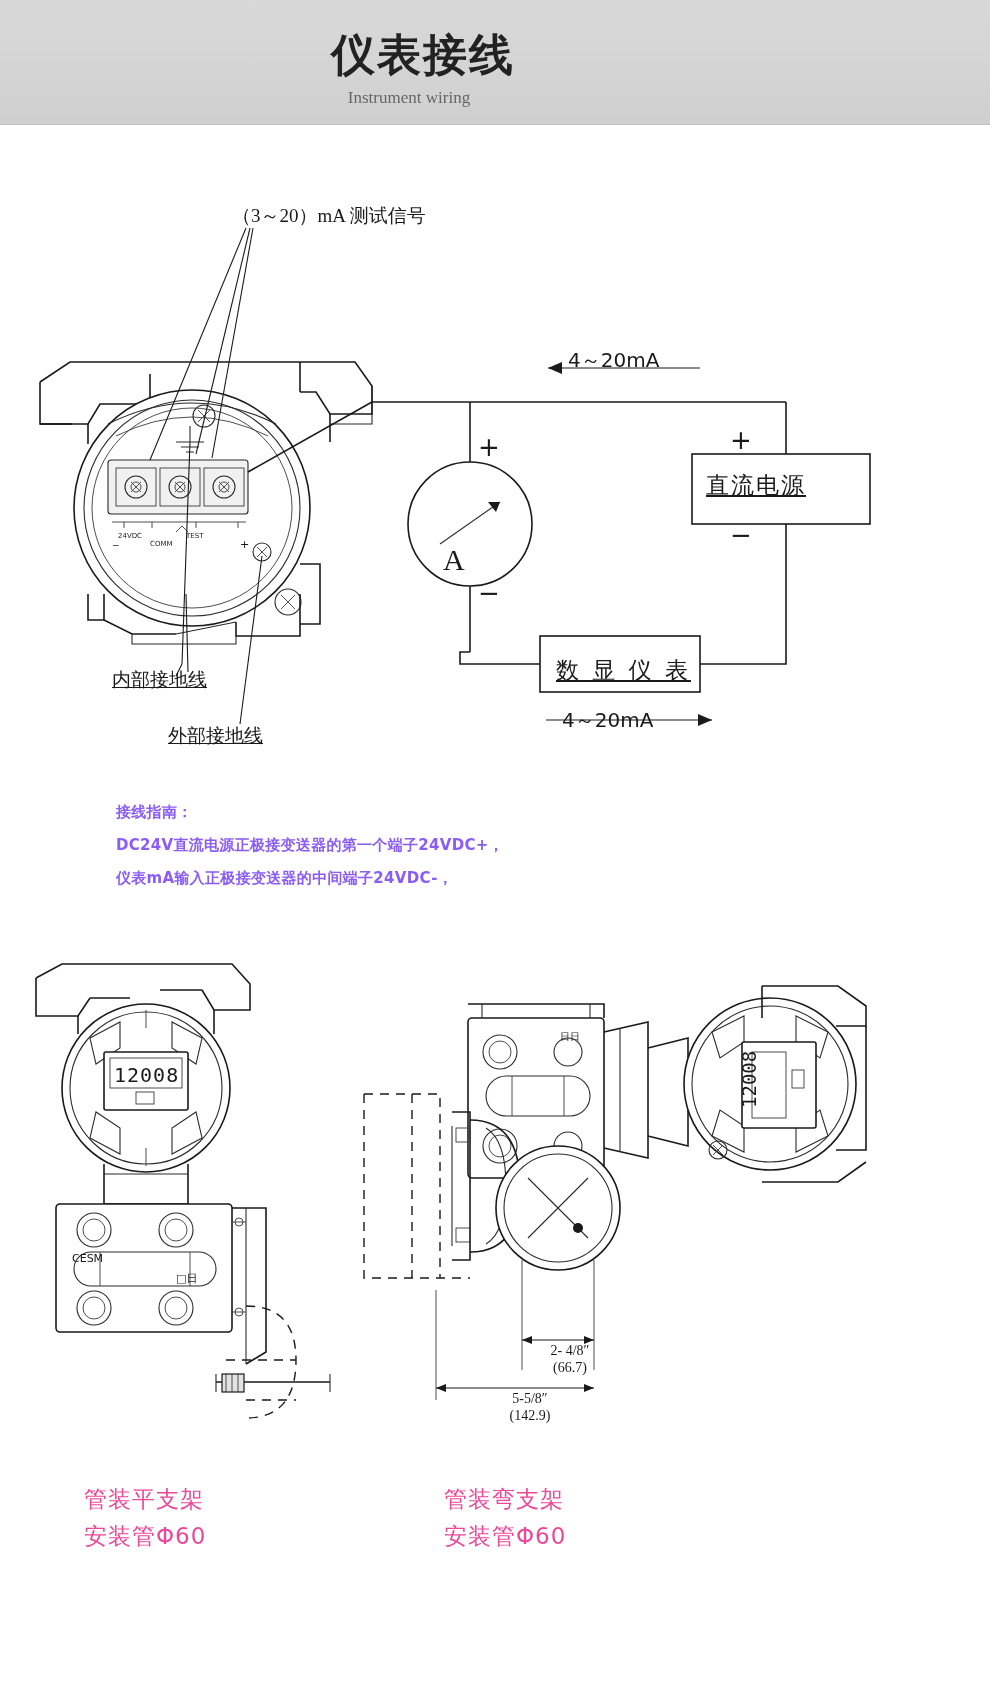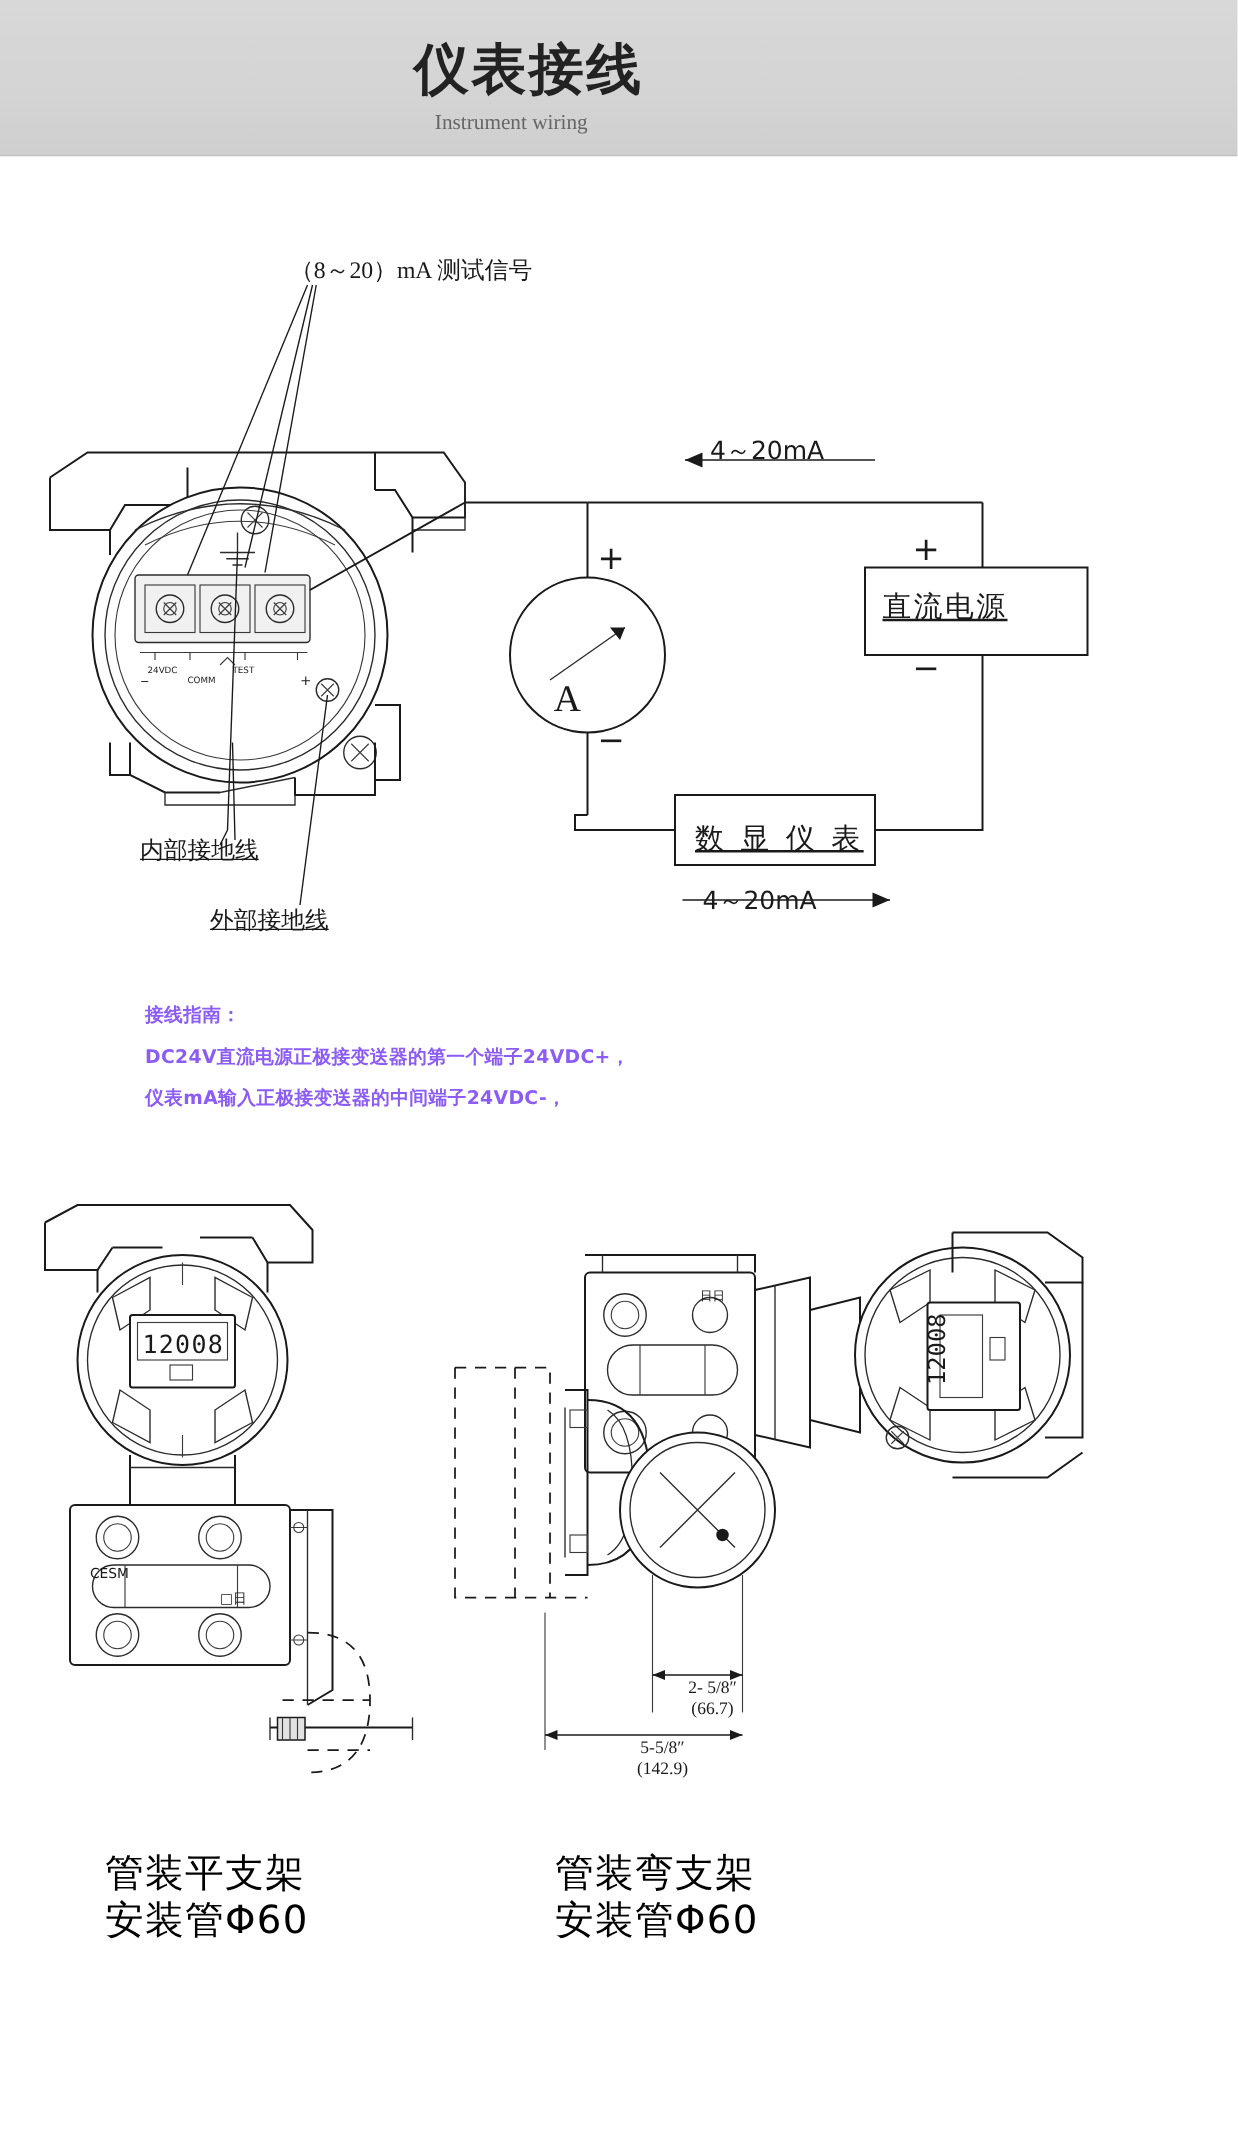--- a/index.html
+++ b/index.html
@@ -82,23 +82,23 @@
     font-weight: bold;
     line-height: 33px;
     color: #8b5cf6;
     letter-spacing: 0.3px;
   }
 
   
   .caption {
     position: absolute;
     font-family: "DejaVu Sans", sans-serif;
-    font-size: 31px;
+    font-size: 23px;
     line-height: 37px;
-    color: #000000;
+    color: #ec4899;
     letter-spacing: 1px;
   }
   .cap-left { left: 84px; top: 1481px; }
   .cap-right { left: 444px; top: 1481px; }
 
   
   .dim {
     position: absolute;
     font-family: "Liberation Serif", serif;
     font-size: 14px;
@@ -223,21 +223,21 @@
 
     <rect class="wfill" x="540" y="512" width="160" height="56"></rect>
     <path class="stroke" d="M540 540 L460 540 L460 528 L470 528"></path>
     <path class="stroke" d="M700 540 L786 540 L786 516"></path>
 
     <path class="lead" d="M546 596 L712 596"></path>
     <path d="M712 596 L698 590 L698 602 Z" fill="#1a1a1a"></path>
   </g>
 </svg>
 
-<div class="lbl lbl-test">（8～20）mA 测试信号</div>
+<div class="lbl lbl-test">（3～20）mA 测试信号</div>
 <div class="lbl lbl-inner-gnd cn">内部接地线</div>
 <div class="lbl lbl-outer-gnd cn">外部接地线</div>
 <div class="lbl lbl-ma-top">4～20mA</div>
 <div class="lbl lbl-ma-bot">4～20mA</div>
 <div class="lbl lbl-dc cn">直流电源</div>
 <div class="lbl lbl-meter cn">数 显 仪 表</div>
 <div class="lbl lbl-A">A</div>
 <div class="lbl plus-a">+</div>
 <div class="lbl minus-a">−</div>
 <div class="lbl plus-dc">+</div>
@@ -368,21 +368,21 @@
     <path class="lead" d="M522 380 L594 380"></path>
     <path d="M522 380 L532 376 L532 384 Z" fill="#1a1a1a"></path>
     <path d="M594 380 L584 376 L584 384 Z" fill="#1a1a1a"></path>
     <path class="lead" d="M436 428 L594 428"></path>
     <path d="M436 428 L446 424 L446 432 Z" fill="#1a1a1a"></path>
     <path d="M594 428 L584 424 L584 432 Z" fill="#1a1a1a"></path>
   </g>
 </svg>
 
 <div class="dim dim1">
-  <div>2- 5/8″</div>
+  <div>2- 4/8″</div>
   <div>(66.7)</div>
 </div>
 <div class="dim dim2">
   <div>5-5/8″</div>
   <div>(142.9)</div>
 </div>
 
 <div class="caption cap-left">
   <div>管装平支架</div>
   <div>安装管Φ60</div>

